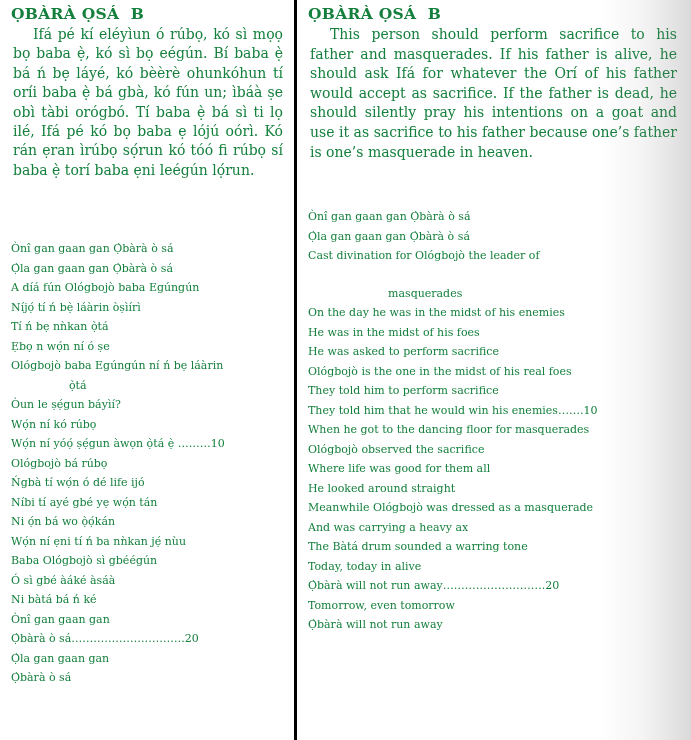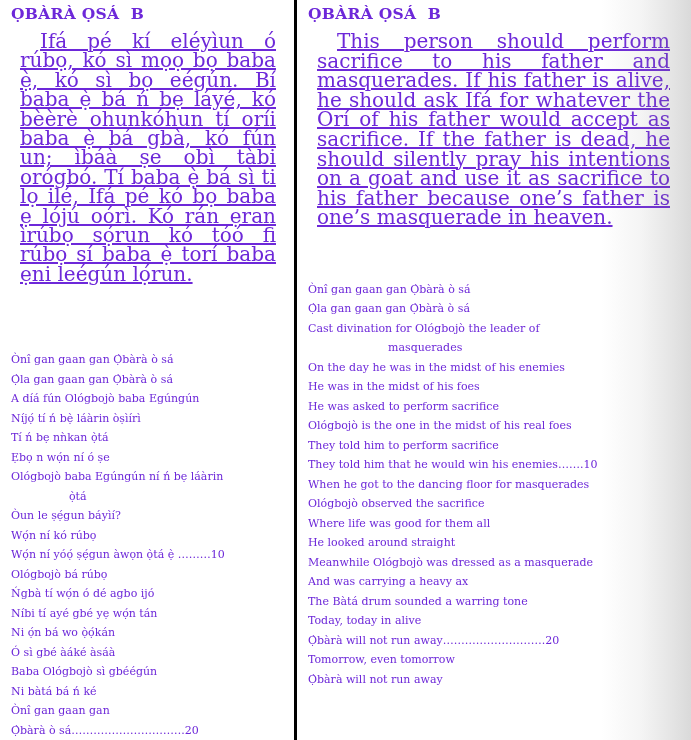--- a/index.html
+++ b/index.html
@@ -7,21 +7,21 @@
     padding: 0;
     background: #ffffff;
   }
   #page {
     position: relative;
     width: 691px;
     height: 740px;
     background: #ffffff;
     overflow: hidden;
     font-family: "DejaVu Serif", "Liberation Serif", serif;
-    color: #6d28d9;
+    color: #15803d;
   }
   
   #scan-shadow {
     position: absolute;
     top: 0;
     right: 0;
     width: 90px;
     height: 740px;
     background: linear-gradient(to right, rgba(140,140,140,0) 0%, rgba(150,150,150,0.10) 45%, rgba(120,120,120,0.20) 80%, rgba(110,110,110,0.26) 100%);
     pointer-events: none;
@@ -54,47 +54,47 @@
   }
   .heading {
     font-weight: bold;
     font-size: 15.5px;
     line-height: 19px;
     letter-spacing: 0.3px;
     margin: 0 0 1px 0;
     white-space: pre;
   }
   .prose {
-    font-size: 20px;
+    font-size: 14px;
     line-height: 19.4px;
     text-align: justify;
     text-indent: 20px;
-    margin: 9px;
+    margin: 2px;
     hyphens: none;
-    text-decoration: underline;
   }
   #right-column .prose {
     line-height: 19.6px;
   }
   .verse {
     margin: 0;
     padding: 0;
     list-style: none;
   }
   .verse-line {
     font-size: 11px;
     line-height: 19.5px;
     white-space: pre-wrap;
     text-align: left;
   }
   .verse-line.indent {
     padding-left: 58px;
   }
   #right-column .verse-line.indent {
     padding-left: 80px;
+    margin-top: 18px;
   }
   .spacer-left-gap { height: 57px; }
   .spacer-right-gap { height: 43px; }
 </style>
 </head>
 <body>
 
 <div id="page">
 
   <div id="column-divider"></div>
@@ -109,25 +109,26 @@
         <div class="verse-line">A díá fún Ológbojò baba Egúngún</div>
         <div class="verse-line">Níjọ́ tí ń bẹ̀ láàrin òṣìírì</div>
         <div class="verse-line">Tí ń bẹ nǹkan ọ̀tá</div>
         <div class="verse-line">Ẹbọ n wọ́n ní ó ṣe</div>
         <div class="verse-line">Ológbojò baba Egúngún ní ń bẹ láàrin</div>
         <div class="verse-line indent">ọ̀tá</div>
         <div class="verse-line">Òun le ṣẹ́gun báyìí?</div>
         <div class="verse-line">Wọ́n ní kó rúbọ</div>
         <div class="verse-line">Wọ́n ní yóọ́ ṣẹ́gun àwọn ọ̀tá ẹ̀ ………10</div>
         <div class="verse-line">Ológbojò bá rúbọ</div>
-        <div class="verse-line">Ńgbà tí wọ́n ó dé agbo ijó</div>
+        <div class="verse-line">Ńgbà tí wọ́n ó dé life ijó</div>
         <div class="verse-line">Níbi tí ayé gbé yẹ wọ́n tán</div>
         <div class="verse-line">Ni ọ́n bá wo ọ̀ọ́kán</div>
+        <div class="verse-line">Wọ́n ní ẹni tí ń ba nǹkan jẹ́ nùu</div>
+        <div class="verse-line">Baba Ológbojò sì gbéégún</div>
         <div class="verse-line">Ó sì gbé àáké àsáà</div>
-        <div class="verse-line">Baba Ológbojò sì gbéégún</div>
         <div class="verse-line">Ni bàtá bá ń ké</div>
         <div class="verse-line">Ònî gan gaan gan</div>
         <div class="verse-line">Ọ̀bàrà ò sá………………………….20</div>
         <div class="verse-line">Ọ̀la gan gaan gan</div>
         <div class="verse-line">Ọ̀bàrà ò sá</div>
       </div>
 
   </div>
 
   <div class="column" id="right-column">

